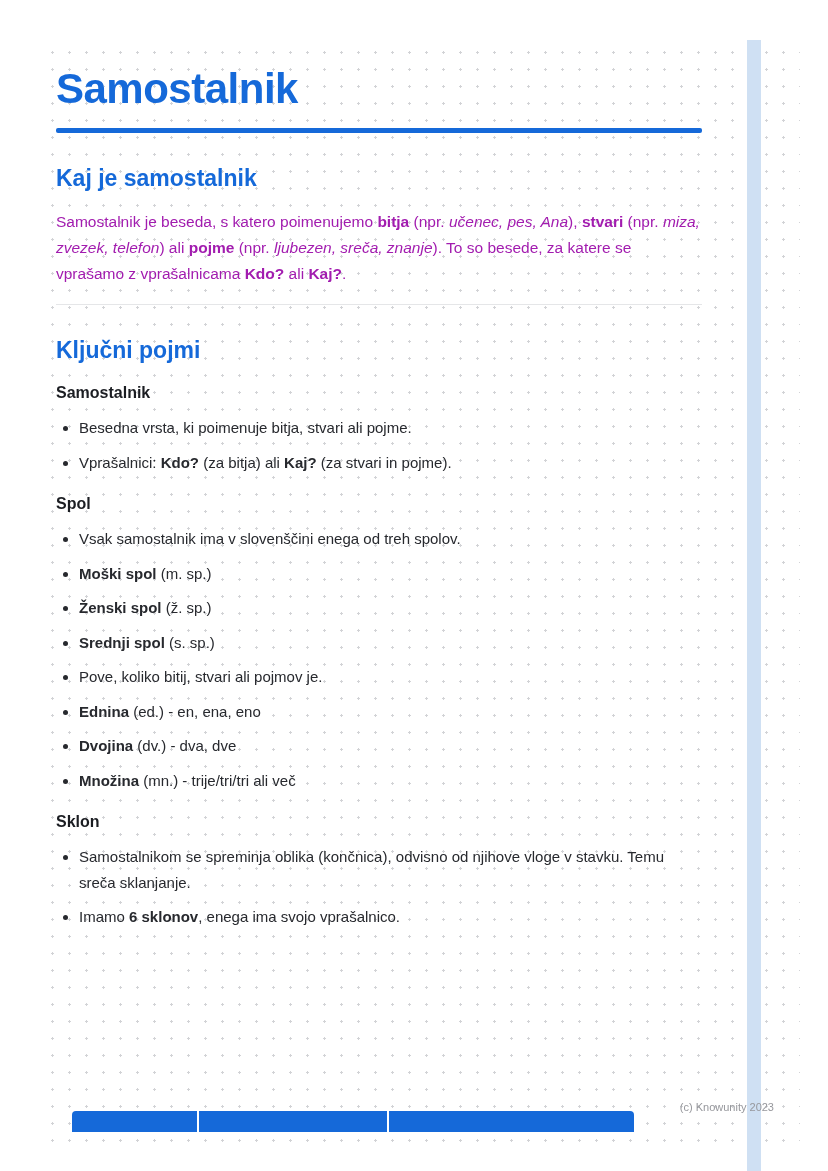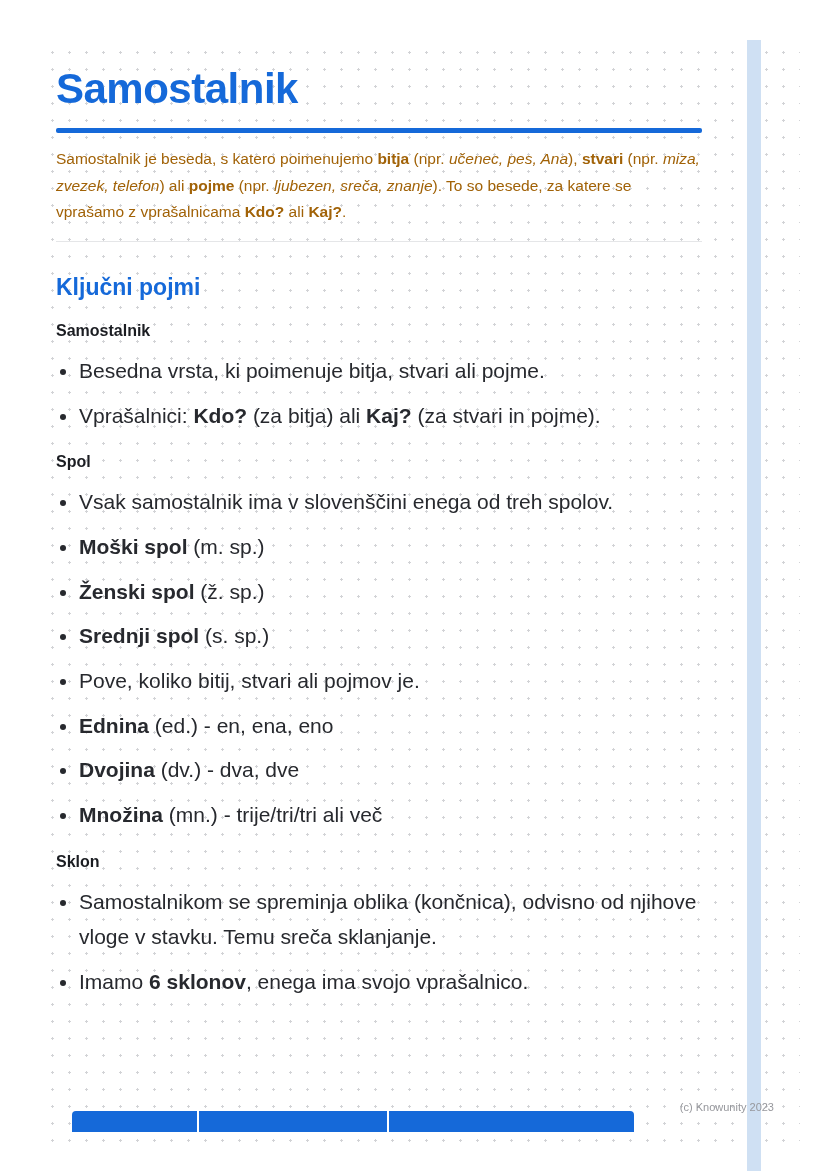--- a/index.html
+++ b/index.html
@@ -32,31 +32,31 @@
   }
   .title-rule {
     height: 5px; background: var(--accent, #1569d9);
     margin-top: 16px; border-radius: 2px;
   }
   .section-heading {
     font-size: 23px; font-weight: 700; line-height: 1.2;
     color: var(--accent, #1569d9); margin: 32px 0 16px;
   }
   .para {
-    font-size: 15.5px; line-height: 1.7; color: #a16207; margin: 13px 0 13px;
+    font-size: 15.5px; line-height: 1.7; color: #a21caf; margin: 13px 0 13px;
   }
   .divider {
     border: none; border-top: 1px solid #e5e6e8; margin: 16px 0 0;
   }
   .sub-heading {
     font-size: 16px; font-weight: 700; color: #1b1d22; margin: 20px 0 13px;
   }
   .bullets { margin: 0 0 4px; padding-left: 23px; list-style: disc; }
   .bullets li {
-    font-size: 21px; line-height: 1.7; color: #27292e; margin-bottom: 9px;
+    font-size: 15px; line-height: 1.7; color: #27292e; margin-bottom: 9px;
   }
   .seg-b { font-weight: 700; }
   .seg-i { font-style: italic; }
   .table-header-bar {
     position: absolute; left: 72px; bottom: 39px; width: 562px; height: 21px;
     display: flex; gap: 2px; z-index: 2;
   }
   .table-header-bar .cell { background: var(--accent, #1569d9); height: 100%; }
   .table-header-bar .cell-1 { width: 125px; border-top-left-radius: 4px; }
   .table-header-bar .cell-2 { width: 188px; }
@@ -70,20 +70,21 @@
 <body>
 
 <div class="page">
   <div class="dot-grid"></div>
   <div class="side-stripe"></div>
 
   <div class="content">
     <h1 class="page-title">Samostalnik</h1>
     <div class="title-rule"></div>
     <div>
+        <h2 class="section-heading">Kaj je samostalnik</h2>
         <p class="para"><span>Samostalnik je beseda, s katero poimenujemo </span><span class="seg-b">bitja</span><span> (npr. </span><span class="seg-i">učenec, pes, Ana</span><span>), </span><span class="seg-b">stvari</span><span> (npr. </span><span class="seg-i">miza, zvezek, telefon</span><span>) ali </span><span class="seg-b">pojme</span><span> (npr. </span><span class="seg-i">ljubezen, sreča, znanje</span><span>). To so besede, za katere se vprašamo z vprašalnicama </span><span class="seg-b">Kdo?</span><span> ali </span><span class="seg-b">Kaj?</span><span>.</span></p>
         <hr class="divider">
         <h2 class="section-heading">Ključni pojmi</h2>
         <h3 class="sub-heading">Samostalnik</h3>
         <ul class="bullets">
           <li><span>Besedna vrsta, ki poimenuje bitja, stvari ali pojme.</span></li>
           <li><span>Vprašalnici: </span><span class="seg-b">Kdo?</span><span> (za bitja) ali </span><span class="seg-b">Kaj?</span><span> (za stvari in pojme).</span></li>
         </ul>
         <h3 class="sub-heading">Spol</h3>
         <ul class="bullets">

